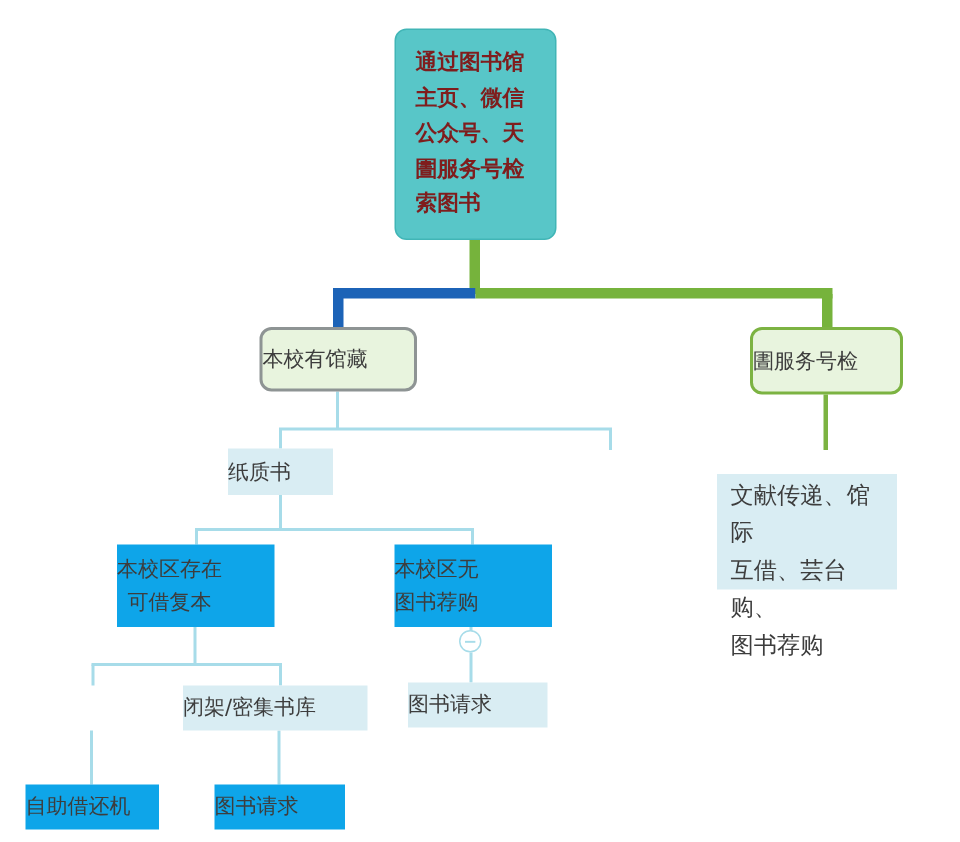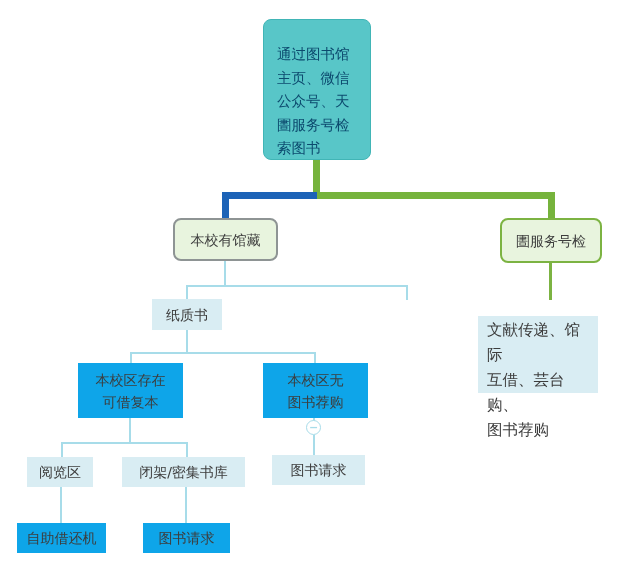--- a/index.html
+++ b/index.html
@@ -6,28 +6,28 @@
   .canvas{
     position:relative;width:640px;height:561px;background:#ffffff;overflow:hidden;
     font-family:"DejaVu Sans",sans-serif;color:#3d3d3d;
   }
   .conn{position:absolute;}
   .conn.thick-green{background:#76b33c;}
   .conn.thick-blue{background:#1c63b7;}
   .conn.thin{background:#a7dce9;}
   .conn.mid-green{background:#7cb342;}
   .node{
-    position:absolute;box-sizing:border-box;display:flex;align-items:center;justify-content:center;
+    position:absolute;box-sizing:border-box;display:flex;align-items:center;
     font-size:14px;line-height:22px;text-align:center;white-space:pre-line;
   }
   .node .lbl{display:block;}
   .style-root{
     background:#58c6c8;border:1.5px solid #41b5b6;border-radius:8px;
     text-align:left;justify-content:flex-start;align-items:flex-start;
-    padding:23px 8px 10px 13px;line-height:23.5px;font-size:14.5px;color:#0c4a6e;
+    padding:11px 8px 10px 13px;line-height:23.5px;font-size:14.5px;color:#7f1d1d;font-weight:bold;
   }
   .style-grayborder{background:#e8f4de;border:2px solid #8e9494;border-radius:8px;}
   .style-greenborder{background:#e8f4de;border:2px solid #7cb342;border-radius:8px;}
   .style-blue{background:#d9edf3;}
   .style-green{background:#0ea5e9;}
   .style-delivery{
     background:#d9edf3;text-align:left;justify-content:flex-start;align-items:flex-start;
     padding:2px 6px 0 9px;font-size:15.5px;line-height:25px;
   }
   .collapse{
@@ -105,23 +105,20 @@
   <div class="node style-green" style="left:78px;top:363px;width:105px;height:55px">
     <span class="lbl">本校区存在
 可借复本</span>
   </div>
 
   <div class="node style-green" style="left:263px;top:363px;width:105px;height:55px">
     <span class="lbl">本校区无
 图书荐购</span>
   </div>
 
-  <div class="node style-blue" style="left:27px;top:457px;width:66px;height:30px">
-    <span class="lbl">阅览区</span>
-  </div>
 
   <div class="node style-blue" style="left:122px;top:457px;width:123px;height:30px">
     <span class="lbl">闭架/密集书库</span>
   </div>
 
   <div class="node style-blue" style="left:272px;top:455px;width:93px;height:30px">
     <span class="lbl">图书请求</span>
   </div>
 
   <div class="node style-green" style="left:17px;top:523px;width:89px;height:30px">

